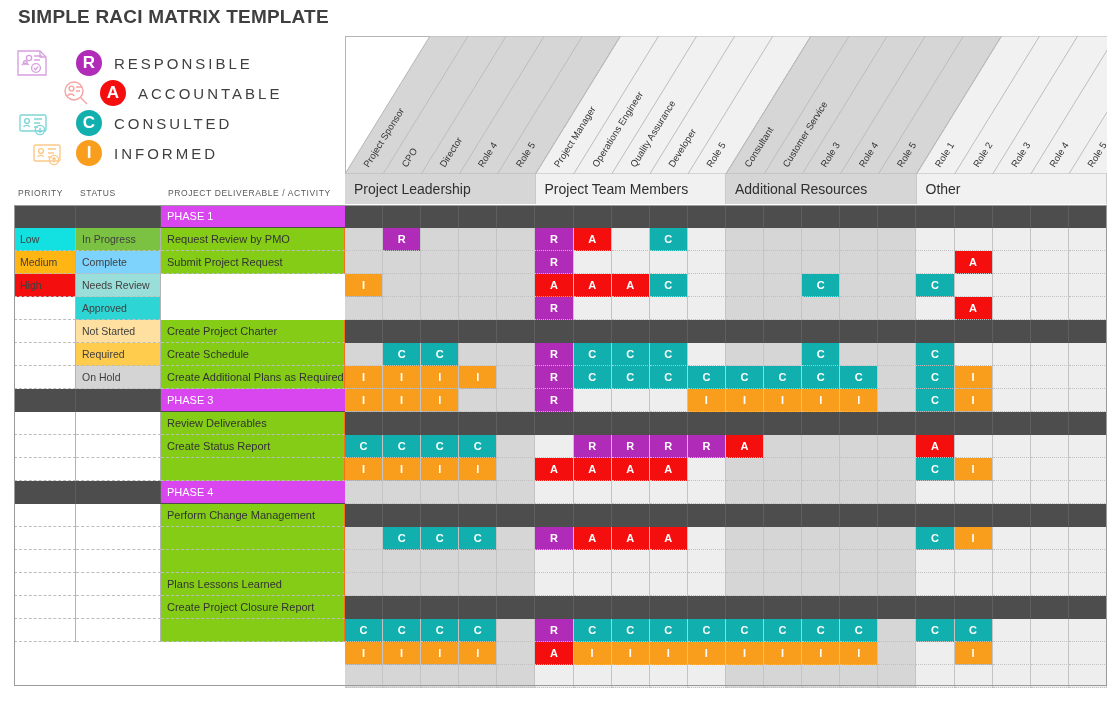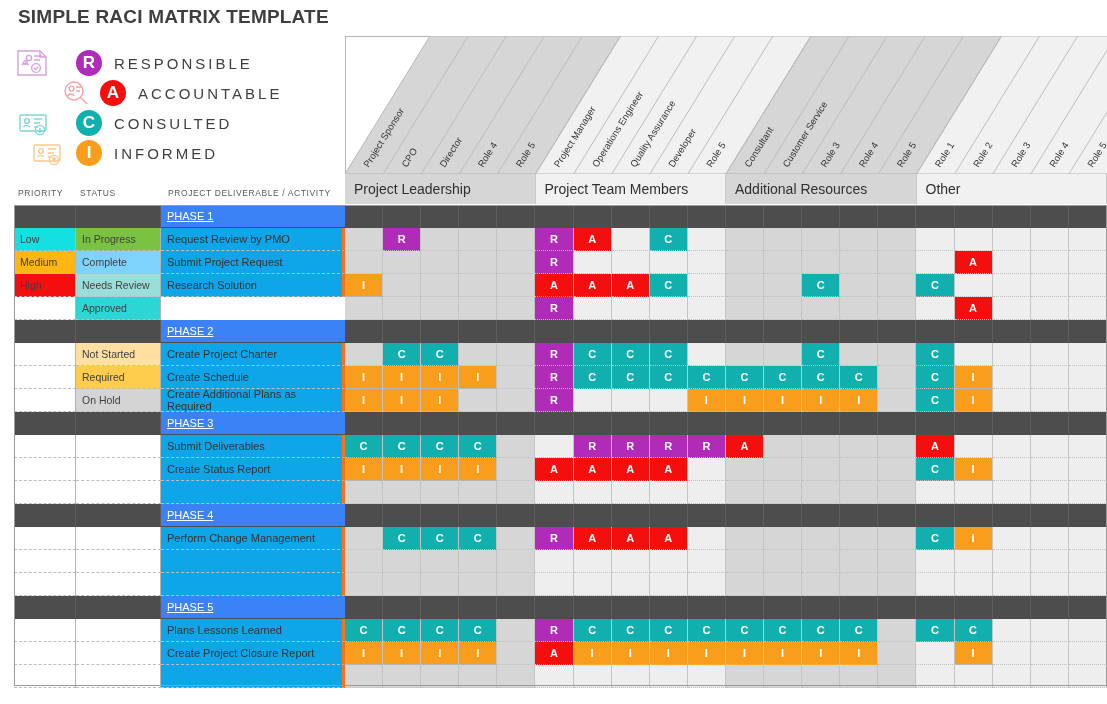--- a/index.html
+++ b/index.html
@@ -46,24 +46,24 @@
     padding-left:9px;box-sizing:border-box;
     border-right:1px solid #c9c9c9;
   }
   
   .ltable{position:absolute;left:14px;top:205px;width:331px;}
   .lrow{display:flex;height:23px;box-sizing:border-box;}
   .c-pri{width:62px;box-sizing:border-box;border-right:1px solid #b3b3b3;border-bottom:1px dashed #bdbdbd;
          font-size:10.5px;display:flex;align-items:center;padding-left:6px;color:#3f3f3f;background:#fff;}
   .c-sta{width:85px;box-sizing:border-box;border-right:1px solid #b3b3b3;border-bottom:1px dashed #bdbdbd;
          font-size:10.5px;display:flex;align-items:center;padding-left:6px;color:#3f3f3f;background:#fff;}
-  .c-act{width:184px;box-sizing:border-box;border-right:3px solid #f97316;border-bottom:1px dashed #bdbdbd;
-         font-size:11px;display:flex;align-items:center;padding-left:6px;color:#333;background:#0ea5e9;}
+  .c-act{width:184px;box-sizing:border-box;border-right:1px solid #f97316;border-bottom:1px dashed #bdbdbd;
+         font-size:11px;display:flex;align-items:center;padding-left:6px;color:#333;background:#84cc16;}
   .lrow.phase .c-pri,.lrow.phase .c-sta{background:#4d4d4d;border-bottom:1px solid #4d4d4d;border-right:1px solid #5c5c5c;}
-  .lrow.phase .c-act{background:#3b82f6;color:#fff;font-size:11px;border-bottom:1px solid #4d4d4d;border-right:none;text-decoration:underline;}
+  .lrow.phase .c-act{background:#d946ef;color:#fff;font-size:11px;border-bottom:1px solid #4d4d4d;border-right:none;}
   
   .matrix{position:absolute;left:345px;top:205px;width:762px;}
   .mrow{display:flex;height:23px;}
   .mcell{
     width:38.1px;box-sizing:border-box;
     border-right:1px solid #c4c4c4;
     border-bottom:1px dotted #c0c0c0;
     display:flex;align-items:center;justify-content:center;
     font-size:11px;color:#fff;font-weight:600;
   }
@@ -235,30 +235,24 @@
       <div class="c-act">Request Review by PMO</div>
     </div>
     <div class="lrow">
       <div class="c-pri" style="background: rgb(255, 182, 18);">Medium</div>
       <div class="c-sta" style="background: #7dd3fc;">Complete</div>
       <div class="c-act">Submit Project Request</div>
     </div>
     <div class="lrow">
       <div class="c-pri" style="background: rgb(244, 14, 14);">High</div>
       <div class="c-sta" style="background: rgb(154, 222, 217);">Needs Review</div>
-      <div class="c-act">Research Solution</div>
     </div>
     <div class="lrow">
       <div class="c-pri"></div>
       <div class="c-sta" style="background: rgb(46, 213, 213);">Approved</div>
-    </div>
-    <div class="lrow phase">
-      <div class="c-pri"></div>
-      <div class="c-sta"></div>
-      <div class="c-act">PHASE 2</div>
     </div>
     <div class="lrow">
       <div class="c-pri"></div>
       <div class="c-sta" style="background: rgb(255, 224, 160);">Not Started</div>
       <div class="c-act">Create Project Charter</div>
     </div>
     <div class="lrow">
       <div class="c-pri"></div>
       <div class="c-sta" style="background: rgb(255, 204, 77);">Required</div>
       <div class="c-act">Create Schedule</div>
@@ -269,21 +263,21 @@
       <div class="c-act">Create Additional Plans as Required</div>
     </div>
     <div class="lrow phase">
       <div class="c-pri"></div>
       <div class="c-sta"></div>
       <div class="c-act">PHASE 3</div>
     </div>
     <div class="lrow">
       <div class="c-pri"></div>
       <div class="c-sta"></div>
-      <div class="c-act">Submit Deliverables</div>
+      <div class="c-act">Review Deliverables</div>
     </div>
     <div class="lrow">
       <div class="c-pri"></div>
       <div class="c-sta"></div>
       <div class="c-act">Create Status Report</div>
     </div>
     <div class="lrow">
       <div class="c-pri"></div>
       <div class="c-sta"></div>
       <div class="c-act"></div>
@@ -300,25 +294,20 @@
     </div>
     <div class="lrow">
       <div class="c-pri"></div>
       <div class="c-sta"></div>
       <div class="c-act"></div>
     </div>
     <div class="lrow">
       <div class="c-pri"></div>
       <div class="c-sta"></div>
       <div class="c-act"></div>
-    </div>
-    <div class="lrow phase">
-      <div class="c-pri"></div>
-      <div class="c-sta"></div>
-      <div class="c-act">PHASE 5</div>
     </div>
     <div class="lrow">
       <div class="c-pri"></div>
       <div class="c-sta"></div>
       <div class="c-act">Plans Lessons Learned</div>
     </div>
     <div class="lrow">
       <div class="c-pri"></div>
       <div class="c-sta"></div>
       <div class="c-act">Create Project Closure Report</div>

